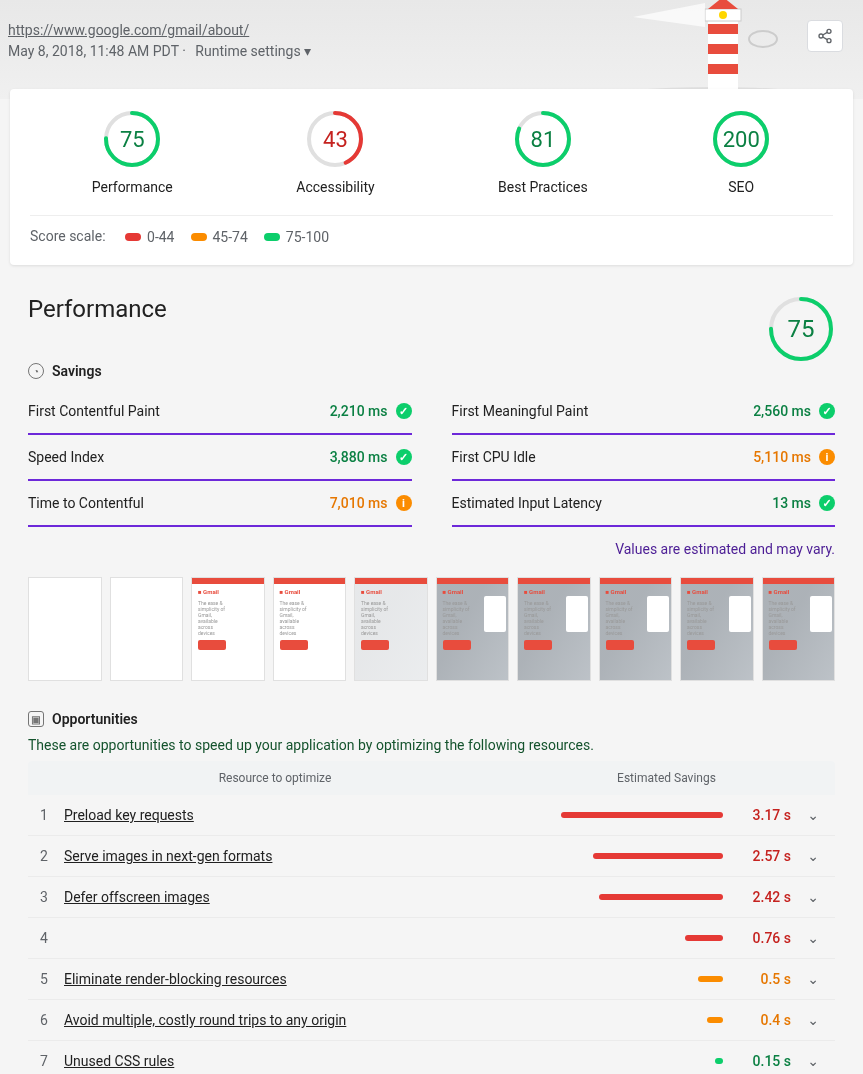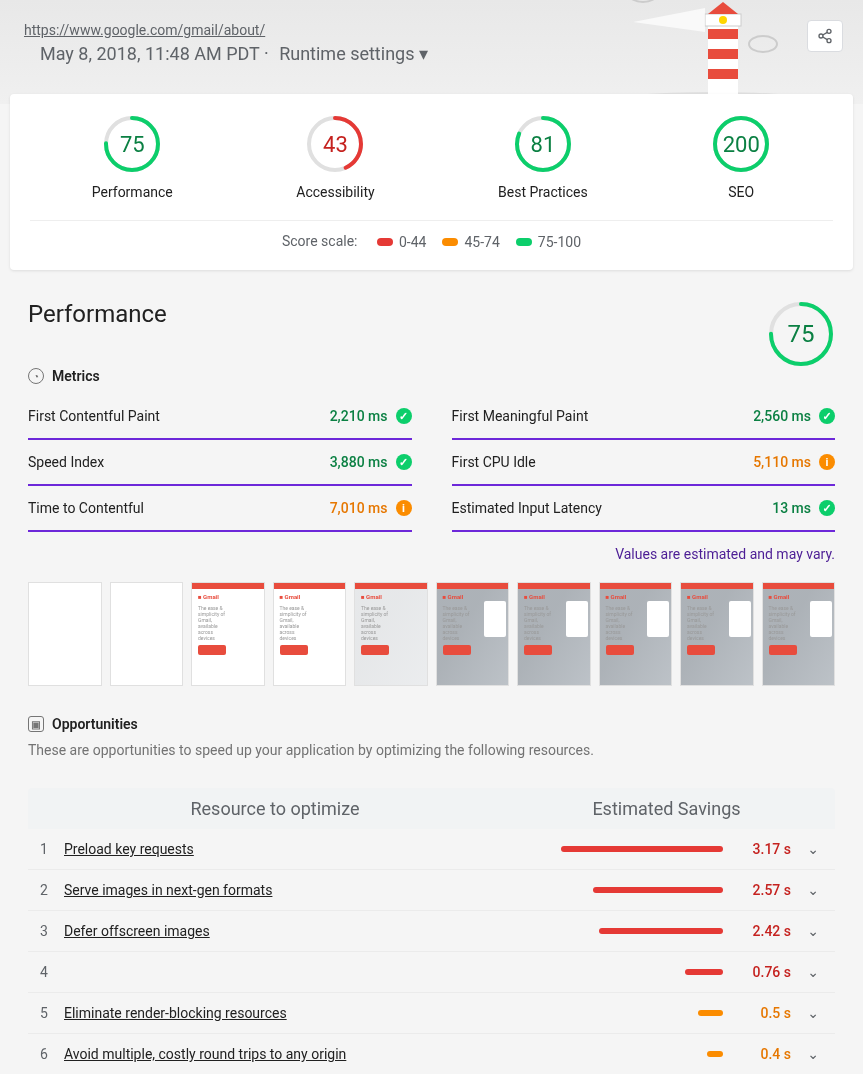--- a/index.html
+++ b/index.html
@@ -4,27 +4,27 @@
 <style>
   * { box-sizing: border-box; margin: 0; padding: 0; }
   body {
     font-family: -apple-system, BlinkMacSystemFont, "Segoe UI", Roboto, Arial, sans-serif;
     background: #f5f5f5;
     color: #212121;
     width: 863px;
   }
   .header {
     background: linear-gradient(to bottom, #e8e8e8 0%, #f0f0f0 100%);
-    padding: 20px 20px 40px 24px;
+    padding: 20px 20px 40px 8px;
     position: relative;
     overflow: hidden;
   }
   .header-top { display:flex; justify-content:space-between; align-items:flex-start; }
   .url { text-decoration: underline; color: #5f6368; font-size: 14px; }
-  .timestamp-row { color: #5f6368; font-size: 18px; margin-top: 4px; margin-left: 16px; }
+  .timestamp-row { color: #5f6368; font-size: 14px; margin-top: 4px; }
   .runtime { margin-left: 6px; }
   .share-btn {
     width: 36px; height: 32px; background: #fff; border: 1px solid #dadce0;
     border-radius: 4px; display:flex; align-items:center; justify-content:center;
     cursor: pointer;
   }
   .lighthouse-art {
     position: absolute; right: 50px; bottom: 0; width: 200px; height: 130px;
   }
   .lighthouse-art svg { width:100%; height:100%; }
@@ -38,21 +38,21 @@
   .gauges { display:flex; justify-content:space-around; margin-bottom: 20px; }
   .gauge-item { text-align:center; }
   .gauge-wrap { position:relative; width:60px; height:60px; margin:0 auto 10px; }
   .gauge-wrap svg { transform: rotate(-90deg); }
   .gauge-num {
     position:absolute; top:0; left:0; right:0; bottom:0;
     display:flex; align-items:center; justify-content:center;
     font-size: 22px; font-weight: 400;
   }
   .gauge-label { font-size: 14px; color: #212121; }
-  .legend { text-align:center; font-size:14px; color:#5f6368; border-top:1px solid #eee; padding-top: 12px; }
+  .legend { text-align:left; font-size:14px; color:#5f6368; border-top:1px solid #eee; padding-top: 12px; }
   .legend-pill { display:inline-flex; align-items:center; margin-left:16px; }
   .legend-dot { width:16px; height:8px; border-radius:4px; margin-right:6px; display:inline-block; }
   .red { background:#e53935; }
   .orange { background:#fb8c00; }
   .green { background:#0cce6b; }
   .c-red { color:#c5221f; }
   .c-orange { color:#e67700; }
   .c-green { color:#0b8043; }
 
   .section { padding: 20px 28px; }
@@ -79,23 +79,23 @@
   .filmstrip { display:flex; gap:8px; margin-top:6px; margin-bottom:30px; }
   .frame { flex:1; height:104px; border:1px solid #e0e0e0; background:#fff; position:relative; overflow:hidden; }
   .frame.blank { background:#fff; }
   .frame .bar { position:absolute; top:0; left:0; right:0; height:6px; background:#e84c3d; }
   .frame .logo { position:absolute; top:10px; left:6px; font-size:6px; color:#e84c3d; font-weight:bold; }
   .frame .txt { position:absolute; top:22px; left:6px; right:6px; font-size:5px; line-height:6px; color:#999; }
   .frame .btn { position:absolute; top:62px; left:6px; width:28px; height:10px; background:#e84c3d; border-radius:2px; }
   .frame .hero { position:absolute; inset:0; background:linear-gradient(120deg,#5a6570 40%, #7a8590 100%); opacity:0.5; }
   .frame .phone { position:absolute; right:2px; top:18px; width:22px; height:36px; background:#fff; border-radius:2px; }
 
-  .opp-desc { color:#737373; font-size:14px; margin-bottom:30px; }
+  .opp-desc { color:#14532d; font-size:14px; margin-bottom:8px; }
   .opp-header {
-    display:flex; background:#f1f3f4; padding:10px 12px; font-size:18px; color:#5f6368; border-radius:4px 4px 0 0;
+    display:flex; background:#f1f3f4; padding:10px 12px; font-size:12px; color:#5f6368; border-radius:4px 4px 0 0;
   }
   .opp-header .col1 { flex:0 0 470px; text-align:center; }
   .opp-header .col2 { flex:1; text-align:center; }
   .opp-row {
     display:flex; align-items:center; padding:12px 12px; border-bottom:1px solid #ebebeb; font-size:14px;
   }
   .opp-num { width:24px; color:#5f6368; }
   .opp-name { flex:0 0 446px;text-decoration:underline; }
   .opp-bar-wrap { flex:1; display:flex; align-items:center; gap:12px; }
   .opp-bar { height:6px; border-radius:3px; margin-left:auto; }
@@ -203,21 +203,21 @@
       <circle cx="34" cy="34" r="30" stroke="#e0e0e0" stroke-width="4" fill="none"></circle>
       <circle cx="34" cy="34" r="30" stroke="#0cce6b" stroke-width="4" fill="none" stroke-dasharray="188.49555921538757" stroke-dashoffset="47.12388980384689" stroke-linecap="round"></circle>
     </svg>
     <div class="gauge-num" style="color:#0b8043">75</div>
   </div>
       </div>
   </div>
 
   <div class="subhead">
     <span class="subhead-icon">◔</span>
-    <span>Metrics</span>
+    <span>Savings</span>
   </div>
 
   <div class="metrics-grid">
     <div class="metrics-col" id="metrics-left">
         <div class="metric-row">
     <span>First Contentful Paint</span>
     <span class="metric-val c-green">2,210 ms<span class="status-icon ok">✓</span></span>
   </div>
         <div class="metric-row">
     <span>Speed Index</span>

